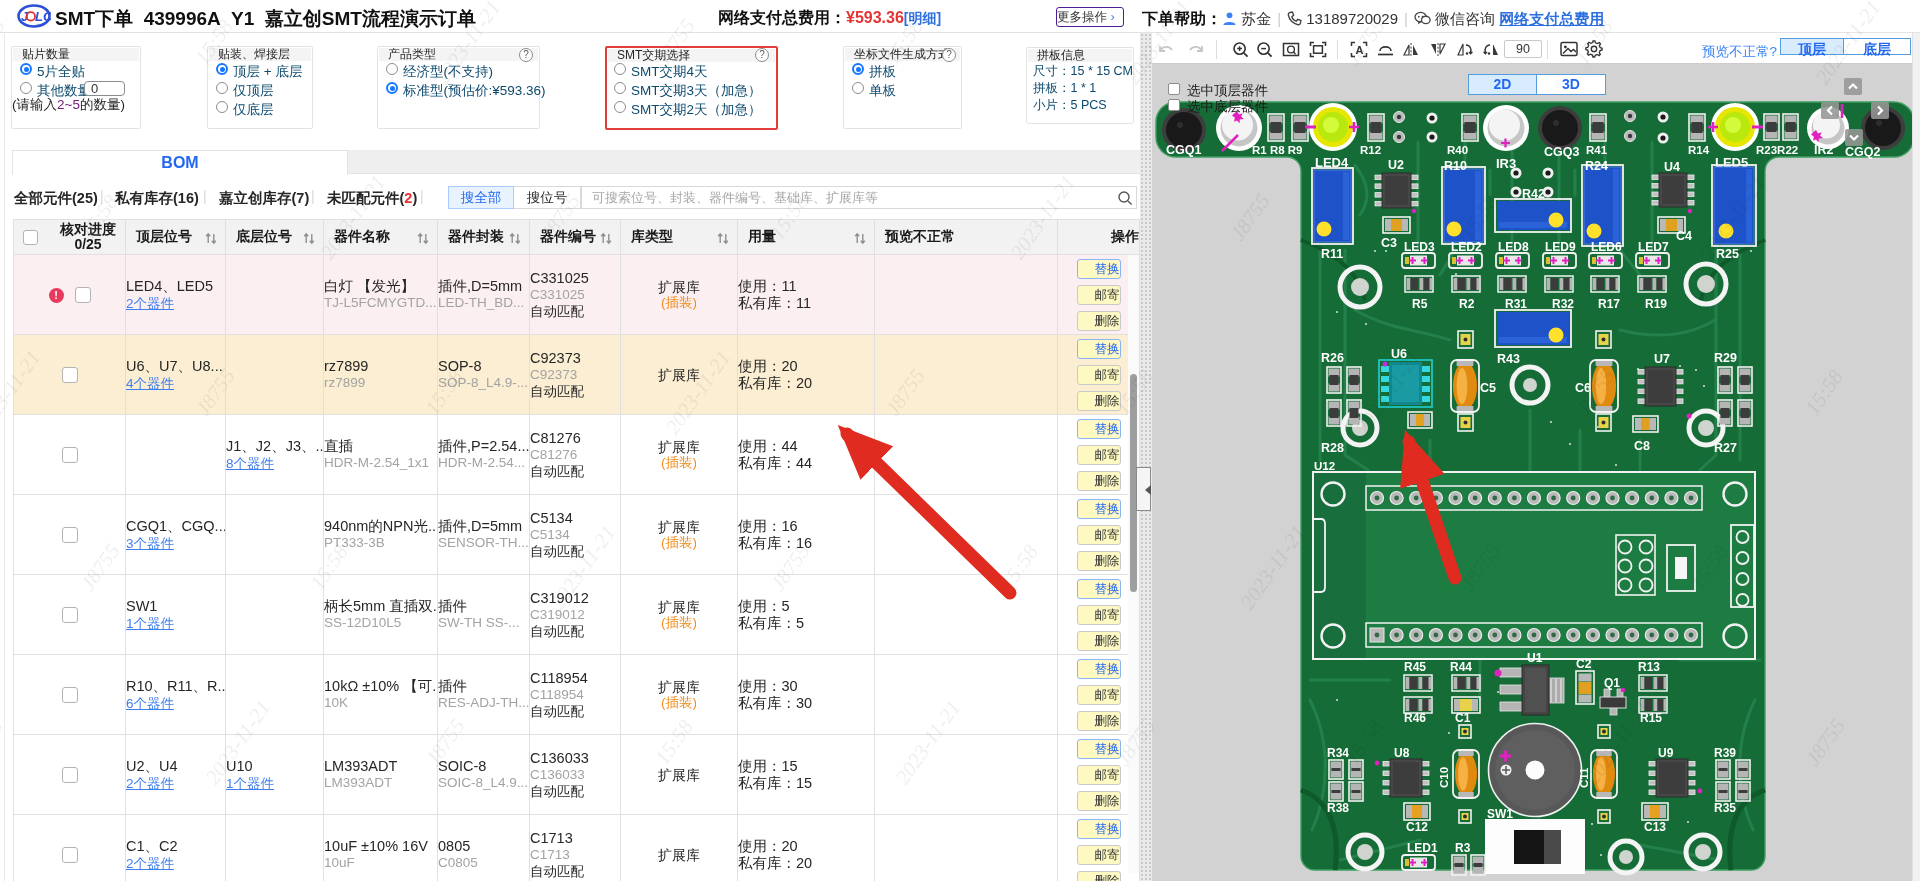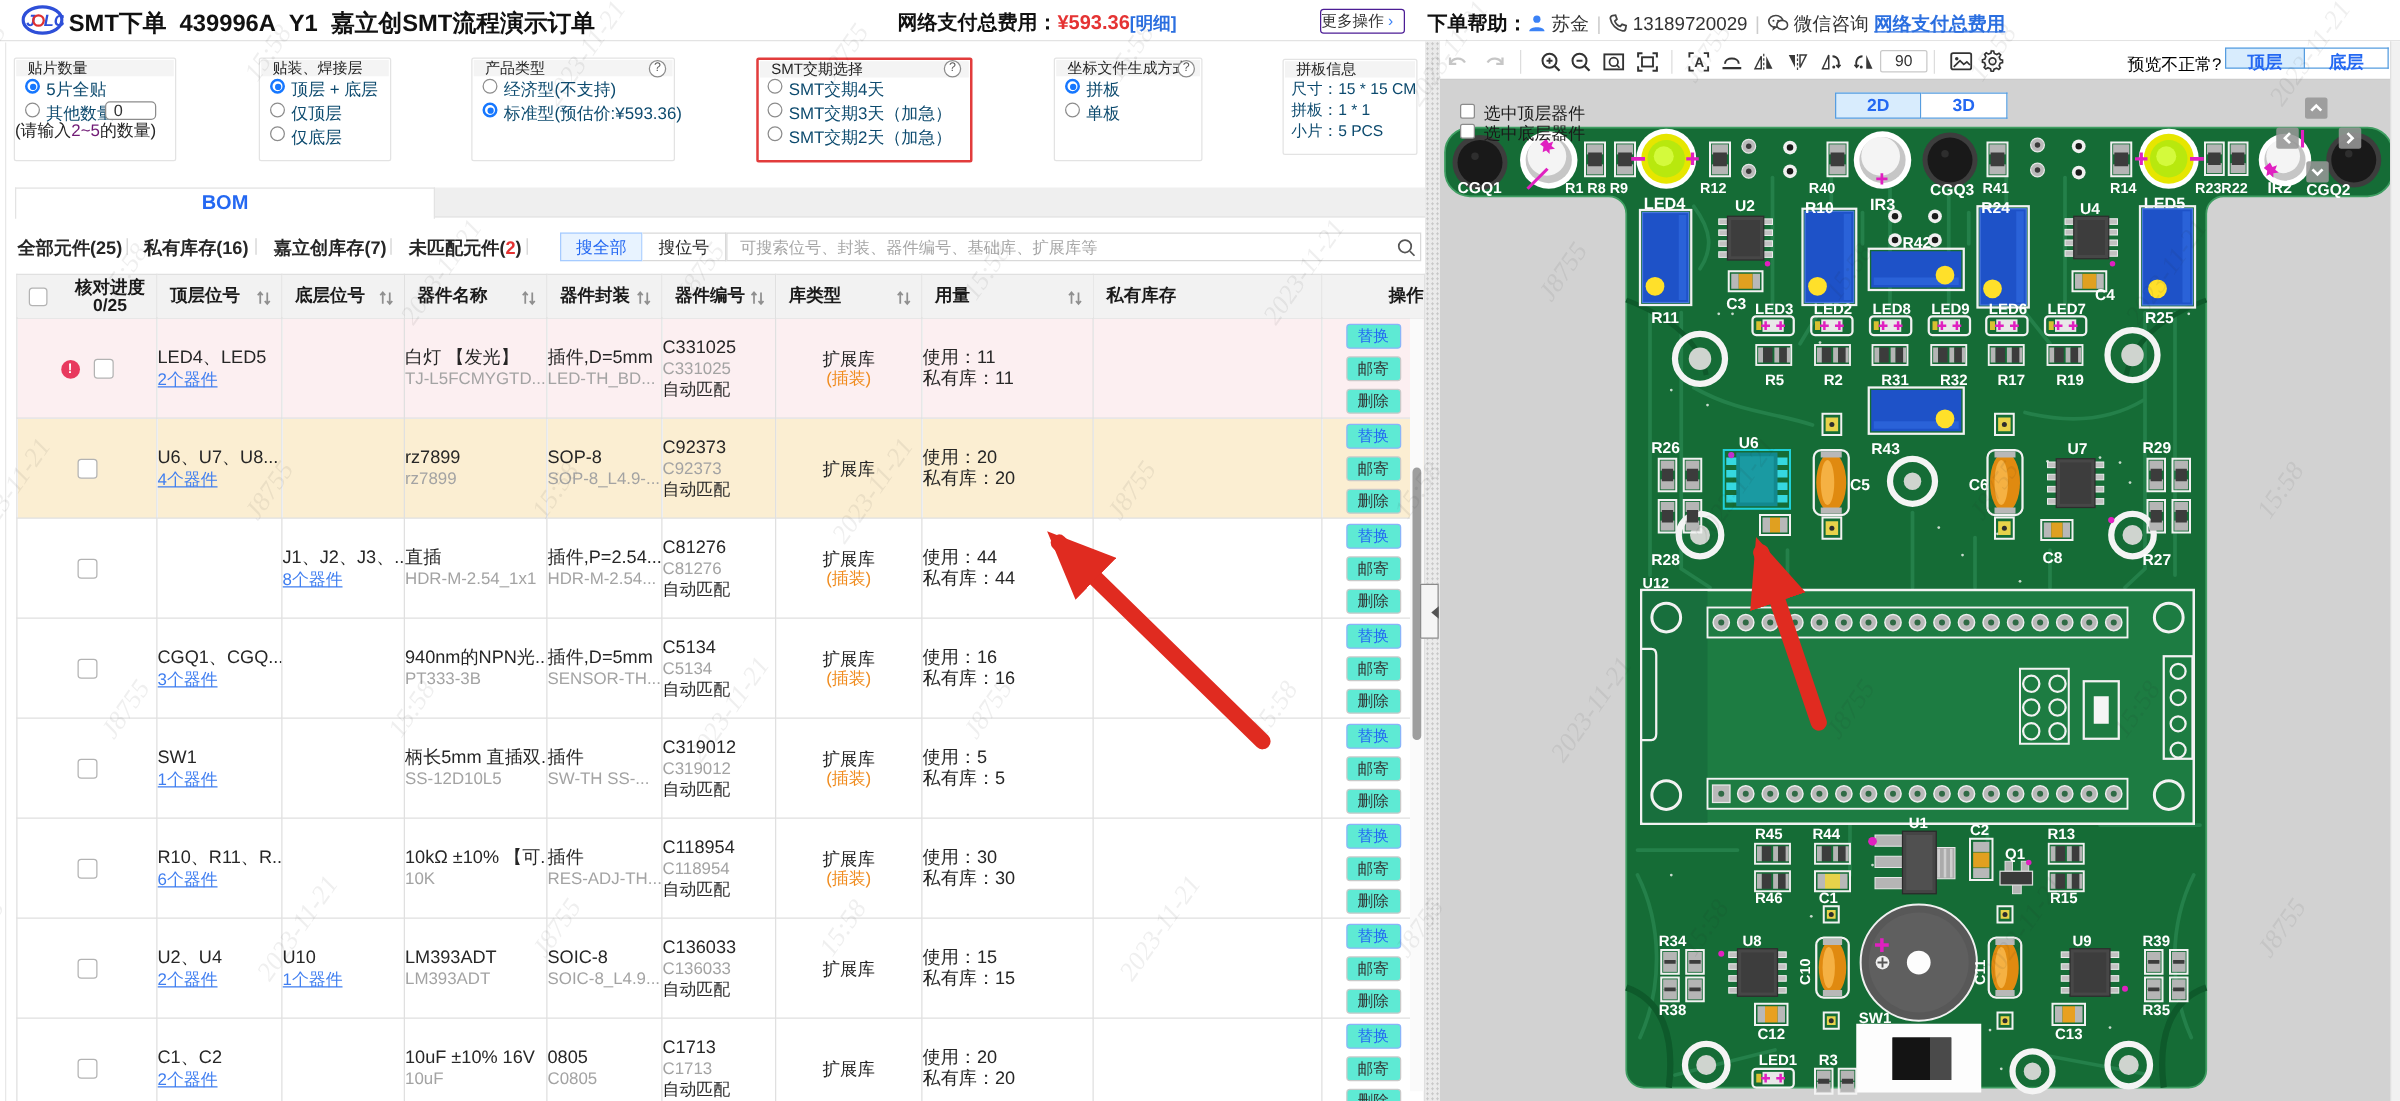--- a/index.html
+++ b/index.html
@@ -41,37 +41,37 @@
 table.bom td{height:80px;font-size:14px}
 td.cbcell{text-align:center}
 .cbx{display:inline-block;width:16px;height:16px;border:1px solid #b3b3b3;border-radius:3px;background:#fff;vertical-align:middle}
 .warn{display:inline-block;width:15px;height:15px;border-radius:50%;background:#e8395e;color:#fff;font-size:11px;font-weight:bold;text-align:center;line-height:15px;vertical-align:middle;margin-right:11px}
 .c1{padding-left:7px}
 .l1{font-size:14.5px;color:#262626;line-height:17px;white-space:nowrap}
 .l2{font-size:13.5px;color:#a3a3a3;line-height:16px;white-space:nowrap}
 .lk{font-size:13.5px;color:#3f7ef0;text-decoration:underline;line-height:17px}
 .ktype{text-align:center;font-size:14px;color:#262626;line-height:16px}
 .ktype .org{color:#f08c1f;font-size:13.5px}
-.opbtn{display:block;width:44px;height:20px;margin:0 auto;border:1px solid #c9c9c9;border-radius:3px;background:#5eead4;color:#333;font-size:12.5px;text-align:center;line-height:18px}
+.opbtn{display:block;width:44px;height:20px;margin:0 auto;border:1px solid #c9c9c9;border-radius:3px;background:#fef9c3;color:#333;font-size:12.5px;text-align:right;line-height:18px}
 .opbtn.bl{border-color:#8ab4f8;color:#2468f2}
 .opbtn+.opbtn{margin-top:6px}
 .vscroll{position:absolute;left:1128px;top:255px;width:11px;height:618px;background:#fafafa}
 .vthumb{position:absolute;left:1130px;top:374px;width:7px;height:218px;background:#9e9e9e;border-radius:4px}
 .divider{position:absolute;left:1140px;top:33px;width:12px;height:848px;background:#eaeaea;
  background-image:radial-gradient(circle,#c9c9c9 0.8px,transparent 0.9px);background-size:4px 4px}
 .collapse{position:absolute;left:1136px;top:467px;width:15px;height:44px;background:#f5f5f5;border:1px solid #8a8a8a;z-index:5}
 .collapse:after{content:"";position:absolute;left:3px;top:17px;border:5px solid transparent;border-right:6px solid #555}
 .rtoolbar{position:absolute;left:1152px;top:33px;width:768px;height:31px;background:#fff;border-bottom:1px solid #ccc}
 .canvas{position:absolute;left:1152px;top:64px;width:768px;height:817px;background:#d2d2d2}
 .ck2{position:absolute;width:12px;height:12px;border:1px solid #8c8c8c;background:#fff;border-radius:2px;z-index:6}
 .cklab{position:absolute;font-size:13.5px;color:#1a1a1a;white-space:nowrap;z-index:6}
 .btn2d{position:absolute;left:1468px;top:74px;width:69px;height:21px;background:#d8ecfd;border:1px solid #569de0;color:#2468f2;font-weight:bold;font-size:14px;text-align:center;line-height:19px}
 .btn3d{position:absolute;left:1537px;top:74px;width:69px;height:21px;background:#fff;border:1px solid #569de0;border-left:none;color:#2468f2;font-weight:bold;font-size:14px;text-align:center;line-height:19px}
 .laybtn{position:absolute;top:38px;height:17px;width:64px;font-size:14px;font-weight:bold;text-align:center;line-height:21px}
-.preview-bad{position:absolute;left:1702px;top:43px;font-size:13.5px;color:#000000}
+.preview-bad{position:absolute;left:1702px;top:43px;font-size:13.5px;color:#3b82f6}
 .navb{position:absolute;background:rgba(150,150,150,0.88);border-radius:2px;z-index:6}
 .wm{position:absolute;font-size:21px;font-family:"Liberation Serif",serif;font-style:italic;color:rgba(40,40,40,0.075);white-space:nowrap;transform:rotate(-55deg);z-index:60;pointer-events:none}
 .arrowlayer{position:absolute;left:0;top:0;width:1920px;height:881px;z-index:70;pointer-events:none}
 </style></head>
 <body>
 <div class="abs" style="left:0;top:0;width:1920px;height:2px;background:#e3e3e3"></div>
 <div class="hdr"></div>
 <svg class="abs" style="left:17px;top:3px" width="34" height="26" viewBox="0 0 34 26">
  <ellipse cx="17" cy="13" rx="15.5" ry="10.5" fill="none" stroke="#2e4fd8" stroke-width="2.6"></ellipse>
  <text x="4" y="18" font-size="13" font-weight="bold" font-style="italic" fill="#2e4fd8" font-family="Liberation Sans">J</text>
@@ -209,21 +209,21 @@
               <path d="M8.8 2 L8.8 11 M6.8 8.8 L8.8 11.2 L10.8 8.8" stroke="#8f8f8f" stroke-width="1.4" fill="none"></path>
             </svg></span></th>
 <th>库类型 <span style="position:absolute;right:8px;top:11px"><svg width="12" height="13" viewBox="0 0 12 13" style="vertical-align:-1px">
               <path d="M3.2 11 L3.2 2 M1.2 4.2 L3.2 1.8 L5.2 4.2" stroke="#8f8f8f" stroke-width="1.4" fill="none"></path>
               <path d="M8.8 2 L8.8 11 M6.8 8.8 L8.8 11.2 L10.8 8.8" stroke="#8f8f8f" stroke-width="1.4" fill="none"></path>
             </svg></span></th>
 <th>用量 <span style="position:absolute;right:8px;top:11px"><svg width="12" height="13" viewBox="0 0 12 13" style="vertical-align:-1px">
               <path d="M3.2 11 L3.2 2 M1.2 4.2 L3.2 1.8 L5.2 4.2" stroke="#8f8f8f" stroke-width="1.4" fill="none"></path>
               <path d="M8.8 2 L8.8 11 M6.8 8.8 L8.8 11.2 L10.8 8.8" stroke="#8f8f8f" stroke-width="1.4" fill="none"></path>
             </svg></span></th>
-<th>私有库存</th>
+<th>预览不正常</th>
 <th style="text-align:right;padding-left:0">操作</th>
 </tr>
     </thead>
     <tbody>
       <tr style="background:#fceff1">
 <td class="cbcell"><span class="warn">!</span><span class="cbx"></span></td>
 <td class="c1">
           <div class="l1">LED4、LED5</div>
           <div><span class="lk">2个器件</span></div>
         </td>

